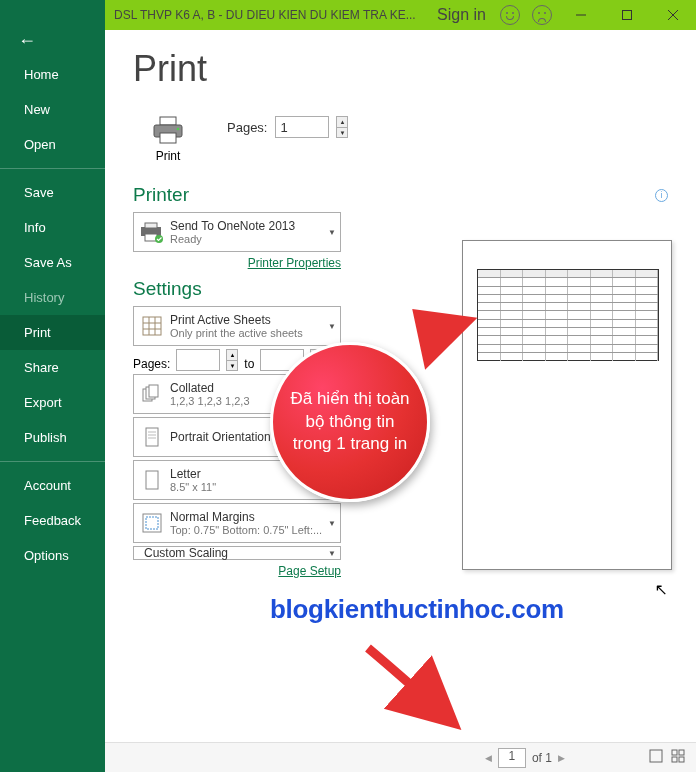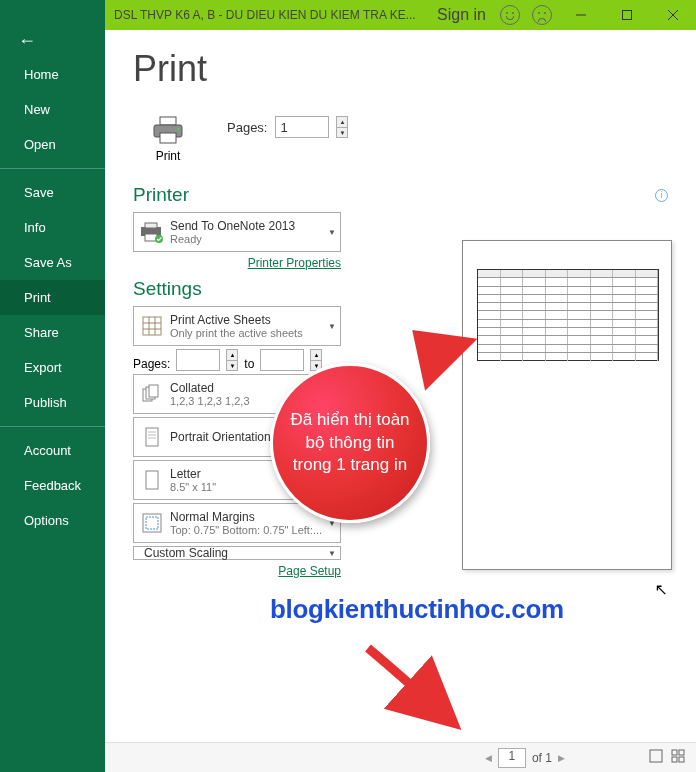--- a/index.html
+++ b/index.html
@@ -59,21 +59,21 @@
 
 .preview-pane { position:absolute; right: 24px; top: 210px; width: 210px; height: 390px; }
 .preview-page { width: 210px; height: 330px; border:1px solid #888; background:#fff; box-shadow: 2px 2px 4px rgba(0,0,0,0.15); position:relative; }
 .tbl-mini { position:absolute; top: 28px; left: 14px; width: 182px; height: 92px; border:1px solid #333; background:#fff; }
 .tbl-mini .row { height:8.3px; border-bottom:1px solid #999; display:flex; }
 .tbl-mini .row:first-child { background:#eee; }
 .tbl-mini .row div { border-right:1px solid #bbb; flex:1; font-size:4px; overflow:hidden; text-align:center; color:#222; }
 
 .cursor { position:absolute; right: 4px; top: 340px; font-size:16px; }
 
-.callout { position:absolute; left: 270px; top: 345px; width: 170px; height: 200px; }
+.callout { position:absolute; left: 270px; top: 324px; width: 170px; height: 200px; }
 .bubble-tail { position:absolute; right:-40px; top:-22px; width:0; height:0; border-left: 62px solid #e53131; border-top: 22px solid transparent; border-bottom: 40px solid transparent; transform: rotate(-12deg); }
 .bubble { width:160px; height:160px; background: radial-gradient(circle at 32% 28%, #f46 0%, #e53131 55%, #c71f1f 100%); border:3px solid #fff; border-radius:50%; box-shadow: 2px 4px 8px rgba(0,0,0,0.3); position:absolute; top:18px; display:flex; align-items:center; justify-content:center; text-align:center; color:#fff; font-size:17px; padding:14px; line-height:1.35; }
 
 .watermark { position:absolute; left: 270px; top: 594px; font-size: 26px; font-weight: bold;
   color:#1d4ed8; letter-spacing: -0.3px;
   -webkit-text-stroke: 1.5px #fff; paint-order: stroke fill; text-shadow: 0 0 2px #fff, 0 0 2px #fff; white-space: nowrap; }
 
 .arrow-ann { position:absolute; left: 360px; top: 640px; width:110px; height:90px; }
 
 .footer { position:absolute; left:0; right:0; bottom:0; height:30px; background:#f6f6f6; border-top:1px solid #e0e0e0; display:flex; align-items:center; padding: 0 10px 0 380px; font-size:12px; color:#555; gap:6px; }
@@ -113,20 +113,21 @@
 
 <div class="sidebar">
   <div class="side-arrow">←</div>
   <div class="side-item">Home</div>
   <div class="side-item">New</div>
   <div class="side-item">Open</div>
   <div class="side-sep"></div>
   <div class="side-item">Save</div>
   <div class="side-item">Info</div>
   <div class="side-item">Save As</div>
+  <div class="side-item hist">History</div>
   <div class="side-item active">Print</div>
   <div class="side-item">Share</div>
   <div class="side-item">Export</div>
   <div class="side-item">Publish</div>
   <div class="side-sep"></div>
   <div class="side-item">Account</div>
   <div class="side-item">Feedback</div>
   <div class="side-item">Options</div>
 </div>
 

